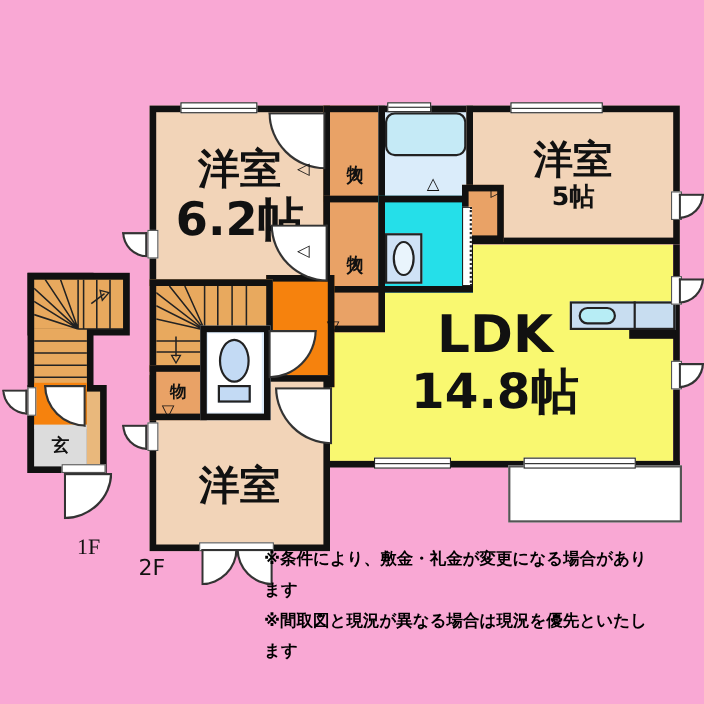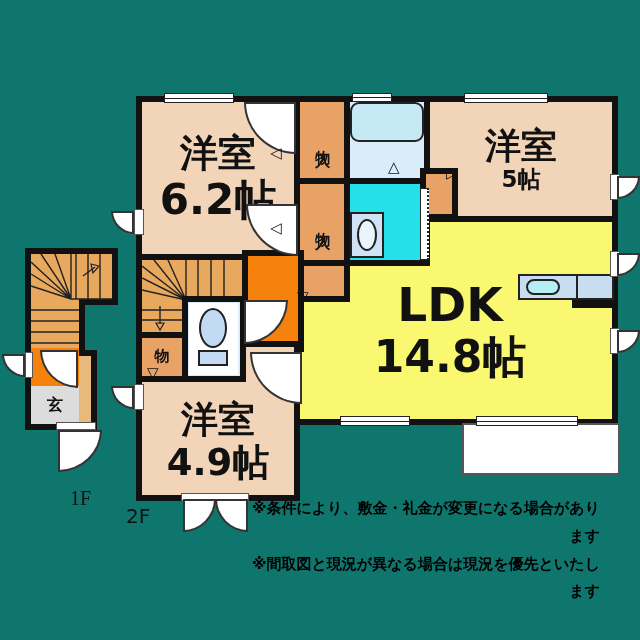--- a/index.html
+++ b/index.html
@@ -1,16 +1,16 @@
 <!DOCTYPE html>
 <html style="--wall: #111111; --room_pink: #f2d4b8; --closet_orange: #e9a266; --hall_orange: #f6820d; --stairs_tan: #e8a95e; --ldk_yellow: #f9f870; --washroom_cyan: #25dfe9; --bath_blue: #daecfa; --tub_blue: #c5eaf6; --toilet_blue: #dcebfa; --fixture_blue: #cfe2f6; --counter_blue: #c8ddf0; --sink_cyan: #b7edf5; --balcony_fill: #d8cabf; --genkan_gray: #dcdcdc; --strip_tan: #e9b87c;"><head>
 <meta charset="utf-8">
 <style>
   html,body{margin:0;padding:0;background:#fff;}
-  #canvas{position:relative;width:640px;height:640px;background:#0f766e;overflow:hidden;
+  #canvas{position:relative;width:640px;height:640px;background:#f9a8d4;overflow:hidden;
           font-family:"DejaVu Sans","Liberation Sans",sans-serif;}
   .abs{position:absolute;box-sizing:border-box;}
   .room{position:absolute;box-sizing:border-box;border:6px solid var(--wall);
         display:flex;flex-direction:column;align-items:center;justify-content:center;
         text-align:center;}
   .lbl{font-weight:bold;color:#111;line-height:1.15;white-space:nowrap;}
   .vtext{writing-mode:vertical-rl;text-orientation:upright;letter-spacing:2px;}
   .wall{position:absolute;background:var(--wall);}
   .win{position:absolute;background:#fff;border:1.5px solid #222;box-sizing:border-box;}
   .win::after{content:"";position:absolute;left:0;right:0;top:46%;border-top:1.5px solid #222;}
@@ -71,21 +71,20 @@
         <path d="M44 40 L0 6 M44 40 L0 18 M44 40 L0 30 M44 40 L12 0 M44 40 L26 0"></path>
         <path d="M0 50 H44 M0 60 H44 M44 40 V72"></path>
         <path d="M18 46 V64"></path>
       </g>
       <polygon points="14,63 22,63 18,70" fill="none" stroke="#222" stroke-width="1.2"></polygon>
     </svg>
   </div>
 
   <div class="room" style="left:136px;top:341px;width:164px;height:160px;background:var(--room_pink);padding-top:42px;">
     <div class="lbl" style="font-size:37px;">洋室</div>
-    <div class="lbl" style="font-size:37px;">4.9帖</div>
   </div>
 
   <div class="room" style="left:136px;top:332px;width:52px;height:50px;background:var(--closet_orange);">
     <div class="lbl" style="font-size:15px;">物</div>
   </div>
 
   <div class="room" style="left:182px;top:296px;width:64px;height:86px;background:var(--toilet_blue);"></div>
   <div class="abs" style="left:189px;top:303px;width:49px;height:72px;background:#fff;"></div>
   <div class="fixture" style="left:199px;top:308px;width:28px;height:40px;background:#c3daf4;border-radius:50%;"></div>
   <div class="fixture" style="left:198px;top:350px;width:30px;height:16px;background:#c3daf4;"></div>
@@ -167,18 +166,18 @@
 
   <div class="gap" style="left:25px;top:352px;width:8px;height:26px;"></div>
   <div class="arc r-bl" style="left:2px;top:354px;width:23px;height:23px;"></div>
 
   <div class="gap" style="left:56px;top:422px;width:40px;height:8px;"></div>
   <div class="arc r-br" style="left:58px;top:430px;width:44px;height:42px;"></div>
 
   <div class="abs" style="left:70px;top:487px;font-size:20px;color:#111;font-family:Liberation Serif, serif;">1F</div>
   <div class="abs" style="left:126px;top:504px;font-size:20px;color:#111;">2F</div>
 
-  <div class="abs" style="right:40px;top:495px;width:360px;text-align:right;font-size:15px;font-weight:bold;color:#000;line-height:1.85;">
+  <div class="abs" style="right:40px;top:495px;width:360px;font-size:15px;font-weight:bold;color:#000;line-height:1.85;">
     <div>※条件により、敷金・礼金が変更になる場合があります</div>
     <div>※間取図と現況が異なる場合は現況を優先といたします</div>
   </div>
 
 </div>
 
 </body></html>

